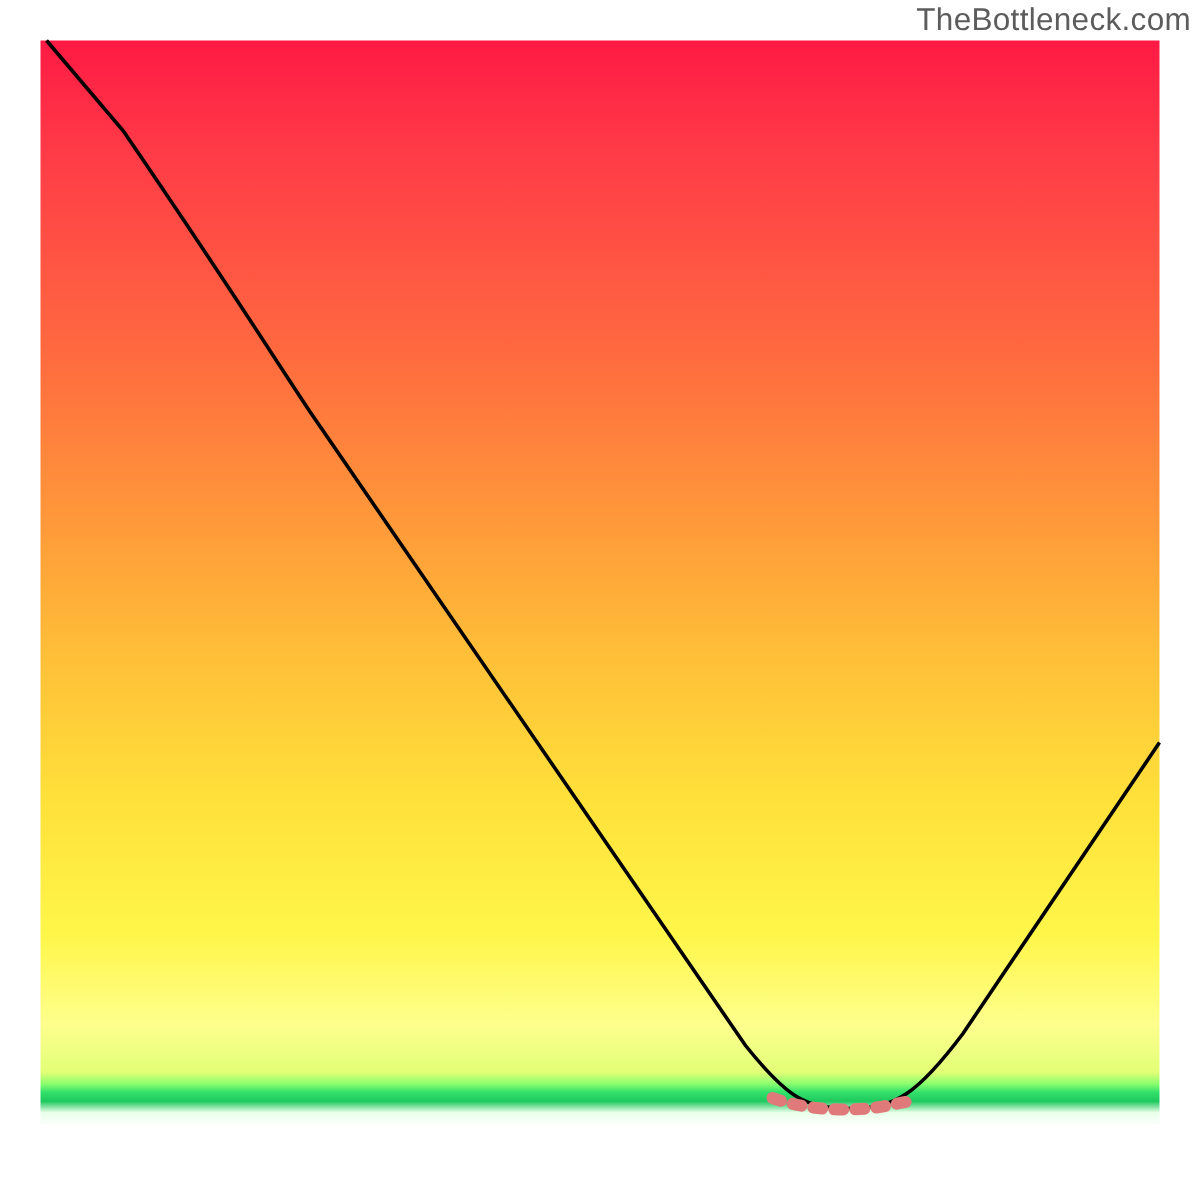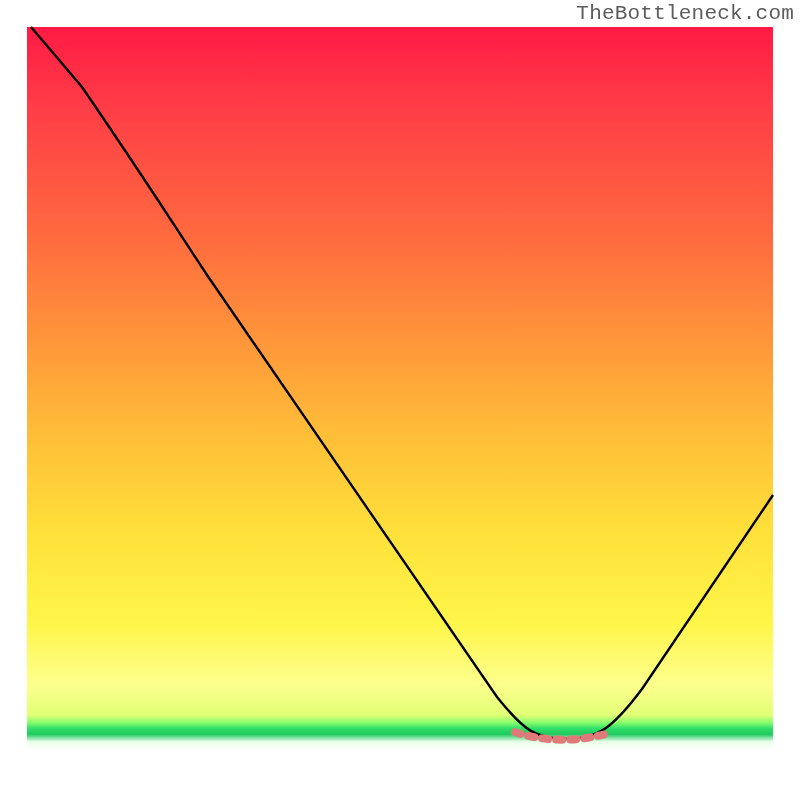--- a/index.html
+++ b/index.html
@@ -9,21 +9,20 @@
     height: 800px;
     background: #ffffff;
     font-family: Arial, Helvetica, sans-serif;
     overflow: hidden;
   }
   .stage {
     position: relative;
     width: 800px;
     height: 800px;
     background: #ffffff;
-    font-family: Liberation Mono, monospace;
   }
   .heat {
     position: absolute;
     left: 27px;
     top: 27px;
     width: 746px;
     height: 746px;
     
     background: linear-gradient(
       to bottom,

